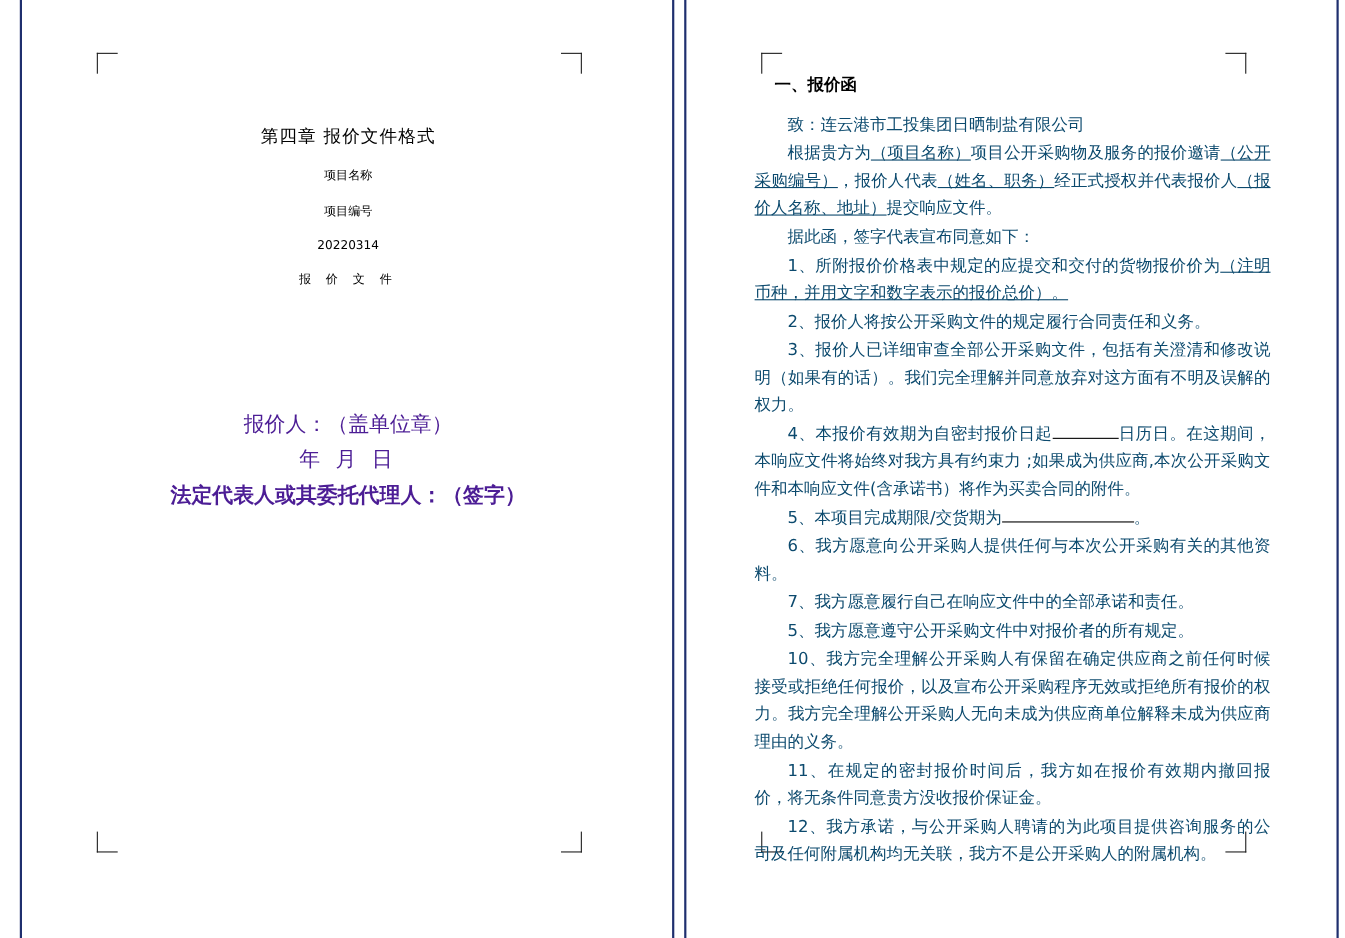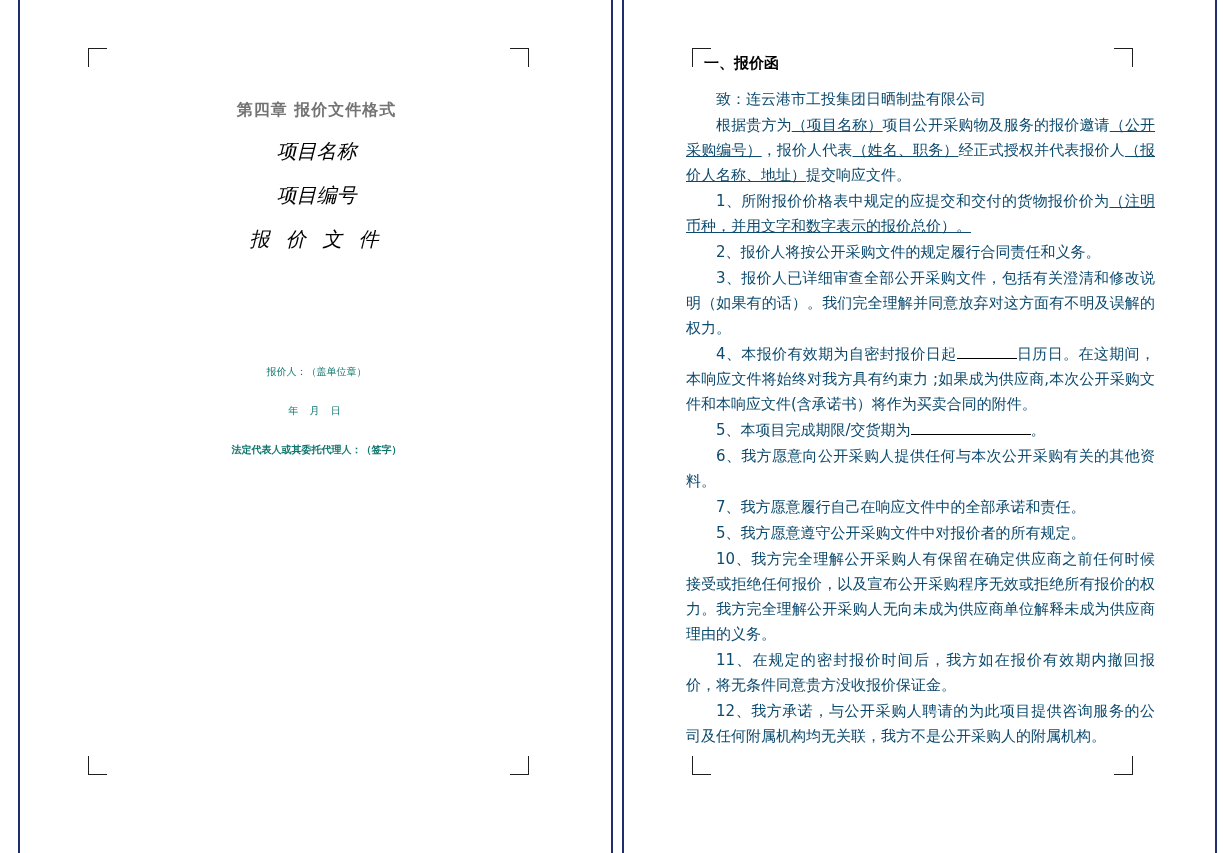--- a/index.html
+++ b/index.html
@@ -55,50 +55,49 @@
 
   .page-right .crop.tl { left: 68px; top: 48px; }
   .page-right .crop.tr { left: 490px; top: 48px; }
   .page-right .crop.bl { left: 68px; top: 756px; }
   .page-right .crop.br { left: 490px; top: 756px; }
 
   .content {
     position: absolute;
     left: 62px;
     right: 60px;
-    top: 54px;
+    top: 68px;
   }
   
   .cover-title {
     text-align: center;
-    font-weight: bold;
+    font-weight: normal;
     font-size: 16px;
-    color: #737373;
+    color: #000000;
     margin-top: 46px;
     letter-spacing: 1px;
   }
   .cover-line {
     text-align: center;
-    font-size: 20px;
+    font-size: 11px;
     color: #000;
     margin-top: 17px;
-    font-style: italic;
   }
   .cover-line.spaced {
     letter-spacing: 5px;
     text-align: center;
   }
   .cover-sign-block {
     margin-top: 112px;
     text-align: center;
   }
   .cover-sign {
-    font-size: 10px;
-    color: #0f766e;
-    margin-top: 25px;
+    font-size: 19px;
+    color: #4c1d95;
+    margin-top: 6px;
   }
   .cover-sign.bold-ish {
     font-weight: bold;
   }
   .cover-sign.date {
     letter-spacing: 4px;
   }
   
   .sec-title {
     font-size: 15px;
@@ -134,20 +133,21 @@
   <div class="page page-left">
     <div class="crop tl"></div>
     <div class="crop tr"></div>
     <div class="crop bl"></div>
     <div class="crop br"></div>
 
     <div class="content">
       <div class="cover-title">第四章  报价文件格式</div>
       <div class="cover-line">项目名称</div>
       <div class="cover-line">项目编号</div>
+      <div class="cover-line">20220314</div>
       <div class="cover-line spaced">报 价 文 件</div>
 
       <div class="cover-sign-block">
         <div class="cover-sign">报价人：（盖单位章）</div>
         <div class="cover-sign date">年    月    日</div>
         <div class="cover-sign bold-ish">法定代表人或其委托代理人：（签字）</div>
       </div>
     </div>
   </div>
 
@@ -155,20 +155,21 @@
     <div class="crop tl"></div>
     <div class="crop tr"></div>
     <div class="crop bl"></div>
     <div class="crop br"></div>
 
     <div class="content">
       <div class="sec-title">一、报价函</div>
       <div id="letter-body">
           <div class="para"><span>致：连云港市工投集团日晒制盐有限公司</span></div>
           <div class="para"><span>根据贵方为</span><span class="ital">（项目名称）</span><span>项目公开采购物及服务的报价邀请</span><span class="ital">（公开采购编号）</span><span>，报价人代表</span><span class="ital">（姓名、职务）</span><span>经正式授权并代表报价人</span><span class="ital">（报价人名称、地址）</span><span>提交响应文件。</span></div>
+          <div class="para"><span>据此函，签字代表宣布同意如下：</span></div>
           <div class="para"><span>1、所附报价价格表中规定的应提交和交付的货物报价价为</span><span class="ital">（注明币种，并用文字和数字表示的报价总价）。</span></div>
           <div class="para"><span>2、报价人将按公开采购文件的规定履行合同责任和义务。</span></div>
           <div class="para"><span>3、报价人已详细审查全部公开采购文件，包括有关澄清和修改说明（如果有的话）。我们完全理解并同意放弃对这方面有不明及误解的权力。</span></div>
           <div class="para"><span>4、本报价有效期为自密封报价日起</span><span class="blank w60"></span><span>日历日。在这期间，本响应文件将始终对我方具有约束力 ;如果成为供应商,本次公开采购文件和本响应文件(含承诺书）将作为买卖合同的附件。</span></div>
           <div class="para"><span>5、本项目完成期限/交货期为</span><span class="blank w120"></span><span>。</span></div>
           <div class="para"><span>6、我方愿意向公开采购人提供任何与本次公开采购有关的其他资料。</span></div>
           <div class="para"><span>7、我方愿意履行自己在响应文件中的全部承诺和责任。</span></div>
           <div class="para"><span>5、我方愿意遵守公开采购文件中对报价者的所有规定。</span></div>
           <div class="para"><span>10、我方完全理解公开采购人有保留在确定供应商之前任何时候接受或拒绝任何报价，以及宣布公开采购程序无效或拒绝所有报价的权力。我方完全理解公开采购人无向未成为供应商单位解释未成为供应商理由的义务。</span></div>
           <div class="para"><span>11、在规定的密封报价时间后，我方如在报价有效期内撤回报价，将无条件同意贵方没收报价保证金。</span></div>

